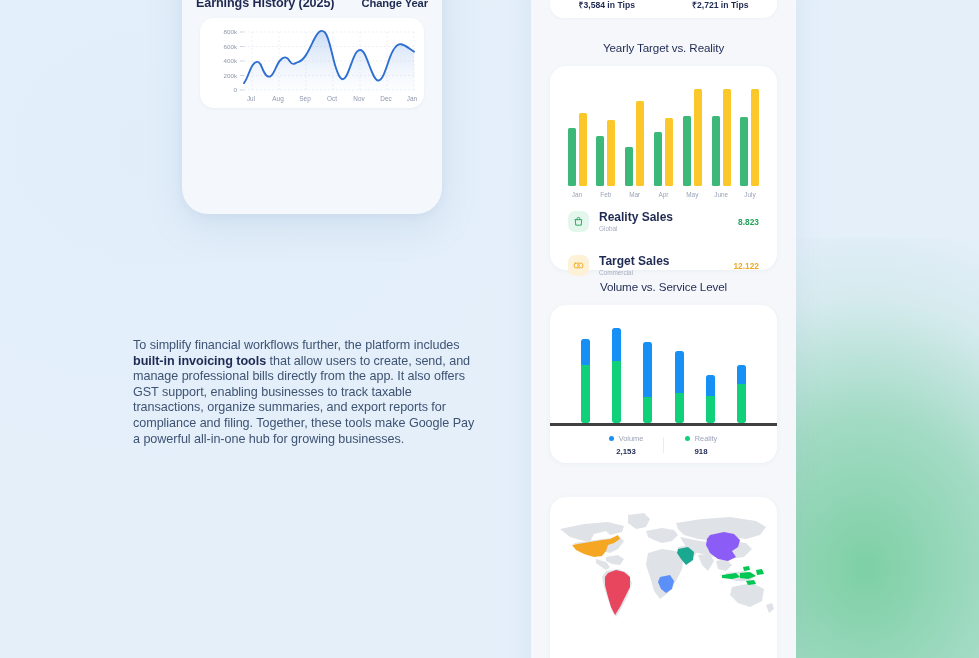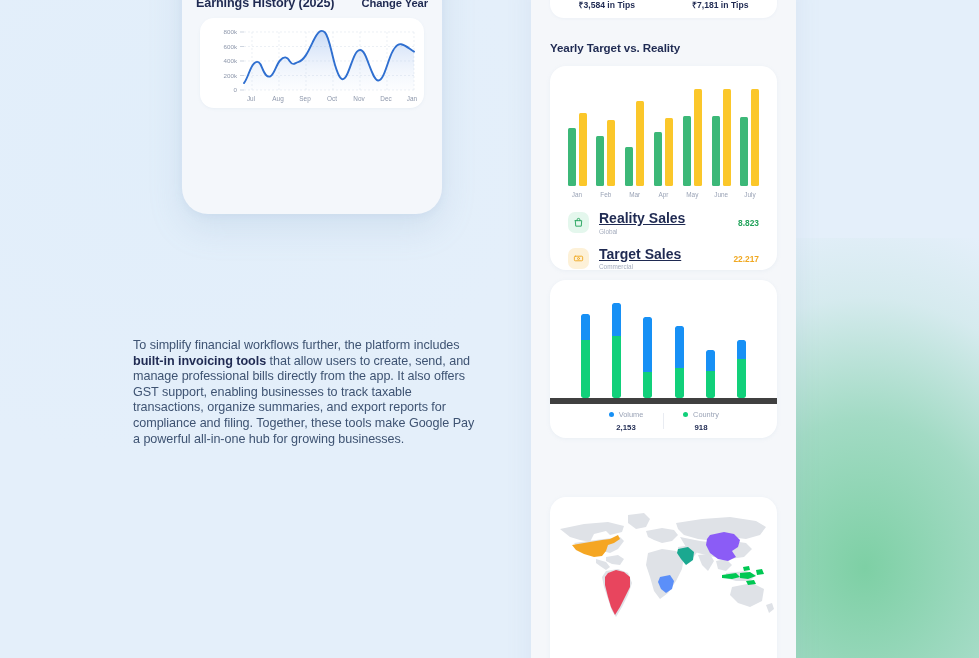--- a/index.html
+++ b/index.html
@@ -74,22 +74,23 @@
     height: 54px;
     background: #fff;
     border-radius: 0 0 14px 14px;
     display: flex; align-items: flex-end; justify-content: space-around;
     padding-bottom: 7px;
     box-shadow: 0 1px 3px rgba(140,170,200,0.08);
   }
   .tip-text { font-size: 8.6px; font-weight: 600; color: #1f2a52; }
 
   .section-title {
-    font-size: 11.6px; font-weight: 700; color: #1f2a52;
+    font-size: 11.6px; font-weight: 400; color: #1f2a52;
     letter-spacing: -0.1px;
+    text-align: center;
   }
   .card {
     background: #fff;
     border-radius: 16px;
     box-shadow: 0 1px 4px rgba(140,170,200,0.10);
   }
 
   
   .yt-wrap { position: absolute; left: 19px; right: 19px; top: 81px; }
   .yt-title { margin-bottom: 12px; }
@@ -98,48 +99,48 @@
   .yt-group { display: flex; align-items: flex-end; gap: 3px; width: 26px; justify-content: center; }
   .yt-bar { width: 8px; border-radius: 1.5px; }
   .yt-bar.reality { background: #3cb878; }
   .yt-bar.target  { background: #fbc72a; }
   .yt-axis { display: flex; justify-content: space-between; padding: 5px 2px 0; }
   .yt-axis span { width: 26px; text-align: center; font-size: 6.4px; color: #9aa3b6; font-weight: 500; }
 
   .legend-row {
     display: flex; align-items: center; margin-top: 12px; padding: 0 6px;
   }
-  .legend-row + .legend-row { margin-top: 10px; }
+  .legend-row + .legend-row { margin-top: 21px; }
   .lg-icon {
     width: 21px; height: 21px; border-radius: 7px;
     display: flex; align-items: center; justify-content: center; flex: 0 0 auto;
   }
   .lg-icon.green { background: #e4f7ed; }
   .lg-icon.amber { background: #fdf1d8; }
   .lg-text { margin-left: 10px; flex: 1; }
-  .lg-name { font-size: 14px; font-weight: 700; color: #1f2a52; line-height: 1.25; text-decoration: underline; }
+  .lg-name { font-size: 12px; font-weight: 700; color: #1f2a52; line-height: 1.25; }
   .lg-sub  { font-size: 6.4px; color: #a4acbd; line-height: 1.3; }
   .lg-val  { font-size: 8.4px; font-weight: 700; }
   .lg-val.green { color: #22a35b; }
   .lg-val.amber { color: #f0a821; }
 
   
   .vol-wrap { position: absolute; left: 19px; right: 19px; top: 320px; }
   .vol-title { margin-bottom: 12px; }
   .vol-card { height: 158px; position: relative; }
   .vol-chart {
     height: 118px; display: flex; align-items: flex-end; justify-content: space-around;
     padding: 14px 20px 0;
   }
   .vol-bar { width: 9px; border-radius: 2px; overflow: hidden; display: flex; flex-direction: column; }
   .vol-seg-top { background: #1790f5; border-radius: 2px 2px 0 0; }
   .vol-seg-bot { background: #11d07a; border-radius: 0 0 2px 2px; }
   .vol-legend {
     position: absolute; left: 0; right: 0; bottom: 0; height: 40px;
-    border-top: 6px solid #404040;
+    border-top: 3px solid #404040;
     display: flex; align-items: center; justify-content: center; gap: 0;
   }
   .vl-item { display: flex; flex-direction: column; align-items: center; width: 74px; }
   .vl-top { display: flex; align-items: center; gap: 5px; }
   .vl-dot { width: 5px; height: 5px; border-radius: 50%; }
   .vl-dot.blue  { background: #1790f5; }
   .vl-dot.green { background: #11d07a; }
   .vl-label { font-size: 7.4px; color: #9aa3b6; font-weight: 500; }
   .vl-value { font-size: 7.8px; font-weight: 700; color: #1f2a52; margin-top: 4px; }
   .vl-sep { width: 1px; height: 16px; background: #e9ecf2; }
@@ -241,21 +242,21 @@
       </g>
     </svg>
   </div>
 </div>
 
 <div class="right-panel">
 
   <div class="tips-card">
 
     <div class="tip-text">₹3,584 in Tips</div>
-    <div class="tip-text">₹7,181 in Tips</div>
+    <div class="tip-text">₹2,721 in Tips</div>
   </div>
 
   <div class="yt-wrap">
     <div class="section-title yt-title">Yearly Target vs. Reality</div>
     <div class="card yt-card">
       <div class="yt-chart">
         <div class="yt-group">
           <div class="yt-bar reality" style="height:58px"></div>
           <div class="yt-bar target" style="height:73px"></div>
         </div>
@@ -312,26 +313,27 @@
         <div class="lg-icon amber">
           <svg width="11" height="11" viewBox="0 0 24 24" fill="none" stroke="#f0a821" stroke-width="2" stroke-linecap="round" stroke-linejoin="round">
             <rect x="3" y="7" width="18" height="10" rx="2"></rect>
               <circle cx="12" cy="12" r="2.2"></circle>
           </svg>
         </div>
         <div class="lg-text">
           <div class="lg-name">Target Sales</div>
           <div class="lg-sub">Commercial</div>
         </div>
-        <div class="lg-val amber">22.217</div>
+        <div class="lg-val amber">12.122</div>
       </div>
     </div>
   </div>
 
   <div class="vol-wrap">
+    <div class="section-title vol-title">Volume vs. Service Level</div>
     <div class="card vol-card">
       <div class="vol-chart">
         <div class="vol-bar" style="height:84px">
           <div class="vol-seg-top" style="flex:26"></div>
           <div class="vol-seg-bot" style="flex:58"></div>
         </div>
         <div class="vol-bar" style="height:95px">
           <div class="vol-seg-top" style="flex:33"></div>
           <div class="vol-seg-bot" style="flex:62"></div>
         </div>
@@ -357,21 +359,21 @@
           <div class="vl-top">
             <span class="vl-dot blue"></span>
             <span class="vl-label">Volume</span>
           </div>
           <div class="vl-value">2,153</div>
         </div>
         <div class="vl-sep"></div>
         <div class="vl-item">
           <div class="vl-top">
             <span class="vl-dot green"></span>
-            <span class="vl-label">Country</span>
+            <span class="vl-label">Reality</span>
           </div>
           <div class="vl-value">918</div>
         </div>
       </div>
     </div>
   </div>
 
   <div class="map-wrap">
     <div class="card map-card">
       <svg class="map-svg" viewBox="0 0 227 120">

